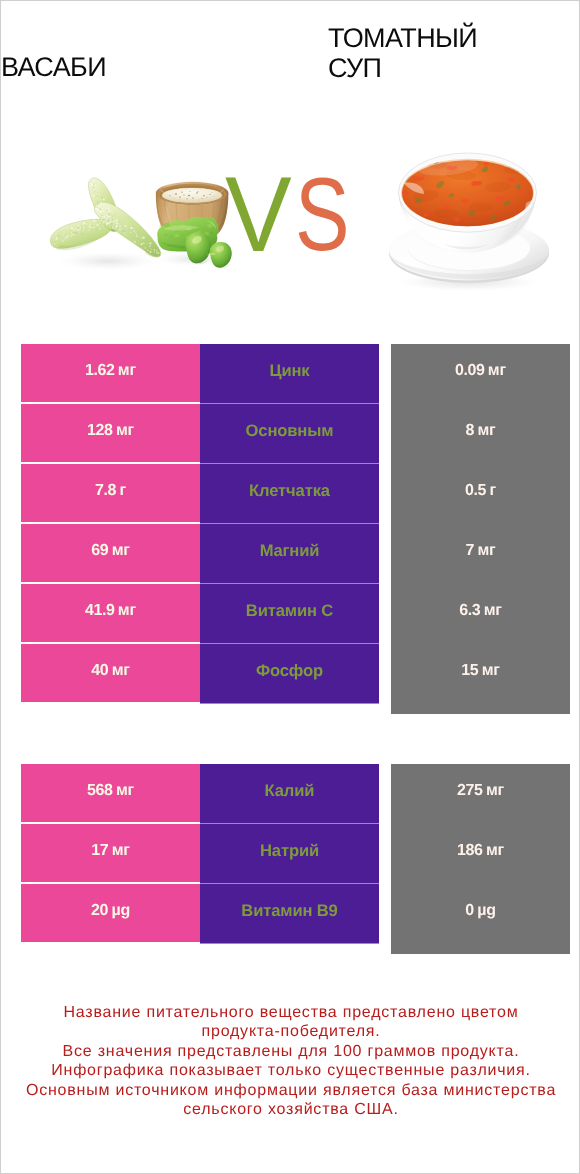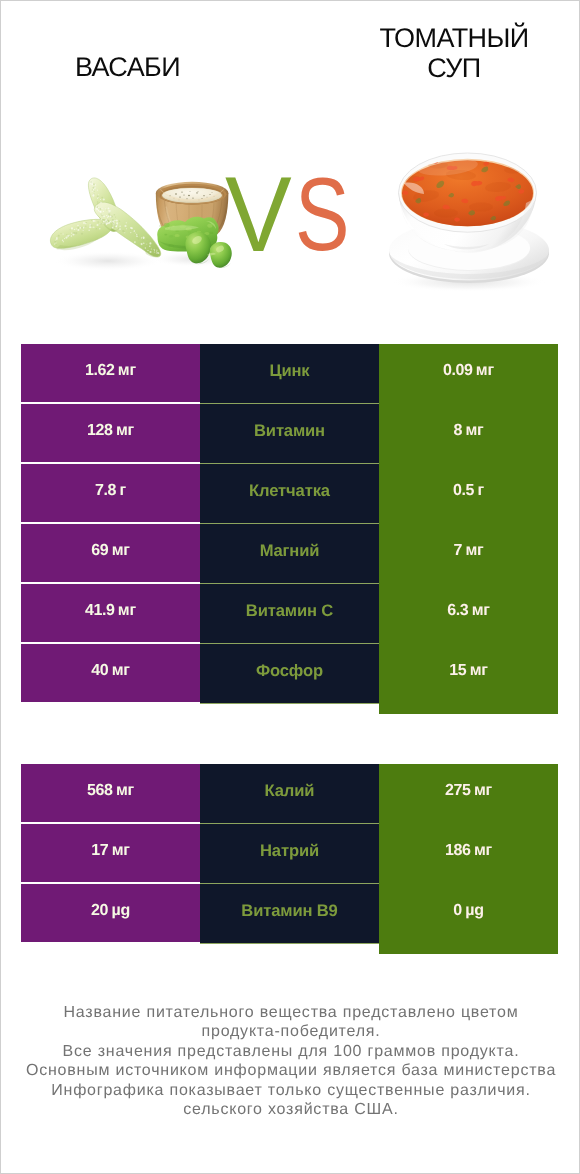--- a/index.html
+++ b/index.html
@@ -4,51 +4,51 @@
 <title>Infographic</title>
 <style>
   html,body{margin:0;padding:0;}
   body{width:580px;height:1174px;background:#ffffff;
        font-family:"Liberation Sans",sans-serif;overflow:hidden;
        -webkit-font-smoothing:antialiased;text-rendering:geometricPrecision;}
   .page{position:relative;width:580px;height:1174px;box-sizing:border-box;
         border:1px solid #cfcfcf;background:#fff;}
 
   
-  .title{position:absolute;text-align:center;font-size:27px;color:#0c0c0c;
+  .title{position:absolute;text-align:left;font-size:27px;color:#0c0c0c;
          line-height:30px;font-weight:400;letter-spacing:-0.6px;transform:translateZ(0);}
   .title.left{left:0;top:51px;width:253px;}
   .title.right{left:327px;top:22px;width:252px;}
 
   
   .hero{position:absolute;left:0;top:118px;width:578px;height:190px;}
   .hero svg{position:absolute;}
   .vs{position:absolute;left:0;top:0;width:578px;height:190px;}
   .vs span{position:absolute;font-weight:400;line-height:1;display:block;
            transform-origin:0 0;}
   .vs span{backface-visibility:hidden;}
   .vs .v{color:#80A732;font-size:107px;left:224px;top:42.4px;transform:scaleX(0.935);}
   .vs .s{color:#E06D49;font-size:104px;left:294px;top:44.4px;transform:scaleX(0.785);}
 
   
   .table{position:absolute;left:20px;top:343px;width:537px;height:598px;}
   .row{position:absolute;left:0;width:537px;height:60px;}
   .cell{position:absolute;top:0;box-sizing:border-box;}
-  .c-left{left:0;width:179px;height:58px;background:#701a75;color:#F6FAE4;}
-  .c-mid{left:179px;width:179px;height:60px;background:#0f172a;color:#7D9B3C;
+  .c-left{left:0;width:179px;height:58px;background:#ec4899;color:#F6FAE4;}
+  .c-mid{left:179px;width:179px;height:60px;background:#4c1d95;color:#7D9B3C;
          border-bottom:1px solid #8DA55E;}
-  .c-right{left:358px;width:179px;height:70px;background:#4d7c0f;color:#FDF1EA;}
+  .c-right{left:370px;width:179px;height:70px;background:#737373;color:#FDF1EA;}
   .cell .pair{position:absolute;left:0;right:0;top:19px;text-align:center;white-space:nowrap;line-height:16px;transform:translateZ(0);}
   .val{font-size:16px;font-weight:700;letter-spacing:-0.45px;}
   .unit{font-size:16px;font-weight:700;margin-left:3.5px;letter-spacing:-0.2px;}
   .lbl{font-size:16.6px;font-weight:700;letter-spacing:-0.15px;}
 
   
   .footer{position:absolute;left:1px;top:1002px;width:578px;text-align:center;
-          font-size:16px;letter-spacing:0.78px;line-height:19.4px;color:#737373;
+          font-size:16px;letter-spacing:0.78px;line-height:19.4px;color:#b91c1c;
           transform:translateZ(0);}
   .footer div{white-space:nowrap;}
 </style>
 </head>
 <body>
 
 <div class="page">
 
   <div class="title left">ВАСАБИ</div>
   <div class="title right">
@@ -570,21 +570,21 @@
         </div>
         <div class="cell c-right">
           <span class="pair"><span class="val">0.09</span><span class="unit">мг</span></span>
         </div>
       </div>
       <div class="row" style="top: 60px;">
         <div class="cell c-left">
           <span class="pair"><span class="val">128</span><span class="unit">мг</span></span>
         </div>
         <div class="cell c-mid">
-          <span class="pair"><span class="lbl">Витамин</span></span>
+          <span class="pair"><span class="lbl">Основным</span></span>
         </div>
         <div class="cell c-right">
           <span class="pair"><span class="val">8</span><span class="unit">мг</span></span>
         </div>
       </div>
       <div class="row" style="top: 120px;">
         <div class="cell c-left">
           <span class="pair"><span class="val">7.8</span><span class="unit">г</span></span>
         </div>
         <div class="cell c-mid">
@@ -659,18 +659,18 @@
         <div class="cell c-right">
           <span class="pair"><span class="val">0</span><span class="unit">µg</span></span>
         </div>
       </div>
     </div>
 
   <div class="footer" id="footer">
       <div>Название питательного вещества представлено цветом</div>
       <div>продукта-победителя.</div>
       <div>Все значения представлены для 100 граммов продукта.</div>
+      <div>Инфографика показывает только существенные различия.</div>
       <div>Основным источником информации является база министерства</div>
-      <div>Инфографика показывает только существенные различия.</div>
       <div>сельского хозяйства США.</div>
     </div>
 
 </div>
 
 </body></html>

